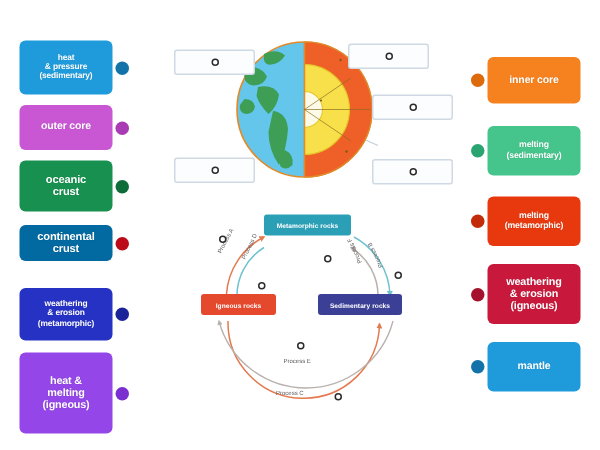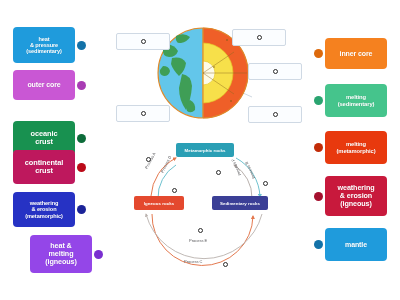--- a/index.html
+++ b/index.html
@@ -88,46 +88,46 @@
     <div class="knob right" style="background:#1372a8;"></div>
   </div>
 
   <div class="chip" style="left:13px;top:70px;width:62px;height:30px;background:#c957d4;font-size:7px;">
     <div>
       <span>outer core</span>
     </div>
     <div class="knob right" style="background:#a93cb4;"></div>
   </div>
 
-  <div class="chip" style="left:13px;top:121px;width:62px;height:34px;background:#189150;font-size:7.4px;">
+  <div class="chip" style="left:13px;top:107px;width:62px;height:34px;background:#189150;font-size:7.4px;">
     <div>
       <span>oceanic</span>
       <span>crust</span>
     </div>
     <div class="knob right" style="background:#0d6c3a;"></div>
   </div>
 
-  <div class="chip" style="left:13px;top:150px;width:62px;height:34px;background:#be185d;font-size:7.4px;">
+  <div class="chip" style="left:13px;top:150px;width:62px;height:24px;background:#0369a1;font-size:7.4px;">
     <div>
       <span>continental</span>
       <span>crust</span>
     </div>
     <div class="knob right" style="background:#bb0a18;"></div>
   </div>
 
   <div class="chip" style="left:13px;top:192px;width:62px;height:35px;background:#2632c4;font-size:5.6px;">
     <div>
       <span>weathering</span>
       <span>&amp; erosion</span>
       <span>(metamorphic)</span>
     </div>
     <div class="knob right" style="background:#1b2398;"></div>
   </div>
 
-  <div class="chip" style="left:30px;top:235px;width:62px;height:38px;background:#9446e8;font-size:7.2px;">
+  <div class="chip" style="left:13px;top:235px;width:62px;height:54px;background:#9446e8;font-size:7.2px;">
     <div>
       <span>heat &amp;</span>
       <span>melting</span>
       <span>(igneous)</span>
     </div>
     <div class="knob right" style="background:#7a2fd0;"></div>
   </div>
 
   <div class="chip" style="left:325px;top:38px;width:62px;height:31px;background:#f5811f;font-size:7px;">
     <div>

